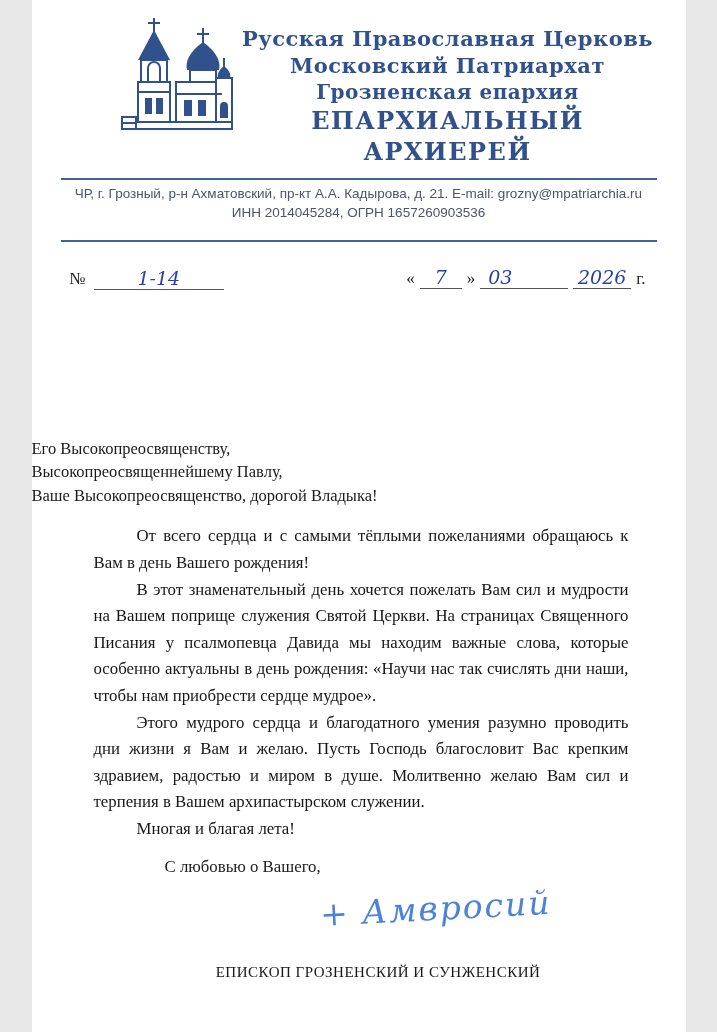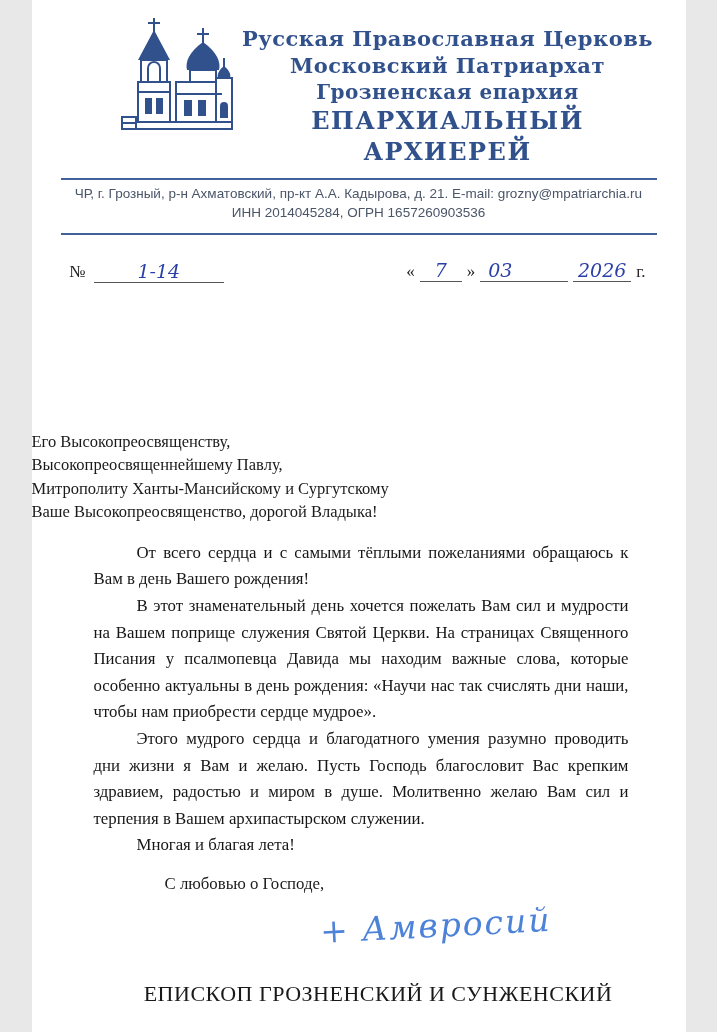--- a/index.html
+++ b/index.html
@@ -41,21 +41,21 @@
     margin: 0 29px;
   }
   .rule-top { margin-top: 10px; }
 
   .contact {
     text-align: center;
     font-family: "Liberation Sans", sans-serif;
     color: #4a5568;
     font-size: 13.5px;
     line-height: 1.45;
-    padding: 4px 30px 10px 30px;
+    padding: 4px 30px 17px 30px;
   }
 
   
   .ref-row {
     display: flex;
     justify-content: space-between;
     align-items: flex-end;
     padding: 26px 40px 0 38px;
     font-size: 17px;
     color: #222;
@@ -111,21 +111,21 @@
     font-style: italic;
     font-size: 33px;
     color: #4d82d9;
     transform: rotate(-3deg);
     letter-spacing: 2px;
   }
 
   .signer-title {
     margin-top: 32px;
     text-align: center;
-    font-size: 22px;
+    font-size: 15px;
     letter-spacing: 0.5px;
     color: #191919;
     margin-left: 39px;
   }
 </style>
 </head>
 <body>
 
 <div class="page">
 
@@ -198,30 +198,29 @@
       <span>»</span>
       <span class="blank month-blank"><span class="hand">03</span></span>
       <span class="blank year-blank"><span class="hand">2026</span></span>
       <span>г.</span>
     </div>
   </div>
 
   <div class="addressee">
     <div>Его Высокопреосвященству,</div>
     <div>Высокопреосвященнейшему Павлу,</div>
-    <div>Митрополиту Ханты-Мансийскому и Сургутскому</div>
     <div>Ваше Высокопреосвященство, дорогой Владыка!</div>
   </div>
 
   <div class="body-text">
     <p>От всего сердца и с самыми тёплыми пожеланиями обращаюсь к Вам в день Вашего рождения!</p>
     <p>В этот знаменательный день хочется пожелать Вам сил и мудрости на Вашем поприще служения Святой Церкви. На страницах Священного Писания у псалмопевца Давида мы находим важные слова, которые особенно актуальны в день рождения: «Научи нас так счислять дни наши, чтобы нам приобрести сердце мудрое».</p>
     <p>Этого мудрого сердца и благодатного умения разумно проводить дни жизни я Вам и желаю. Пусть Господь благословит Вас крепким здравием, радостью и миром в душе. Молитвенно желаю Вам сил и терпения в Вашем архипастырском служении.</p>
     <p>Многая и благая лета!</p>
   </div>
 
-  <div class="closing">С любовью о Господе,</div>
+  <div class="closing">С любовью о Вашего,</div>
 
   <div class="signature">+ Амвросий</div>
 
   <div class="signer-title">ЕПИСКОП ГРОЗНЕНСКИЙ И СУНЖЕНСКИЙ</div>
 
 </div>
 
 </body></html>

